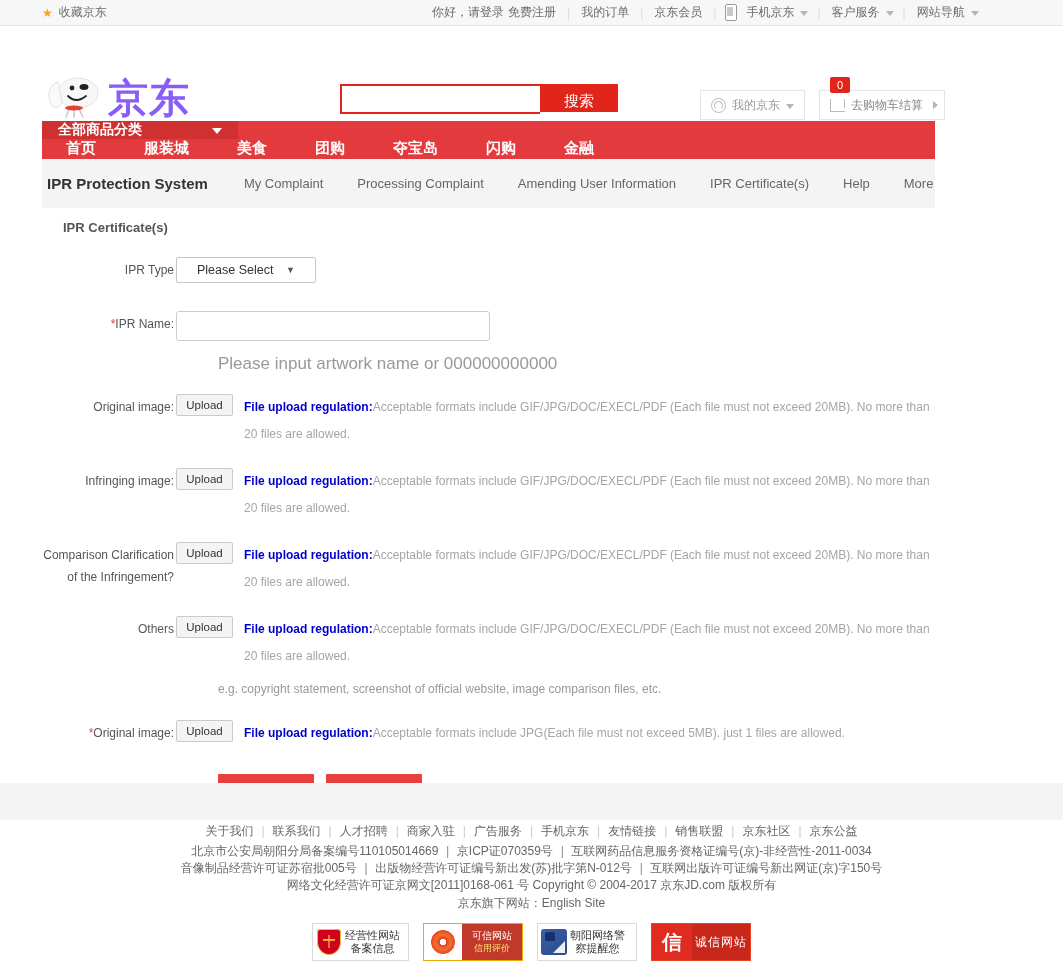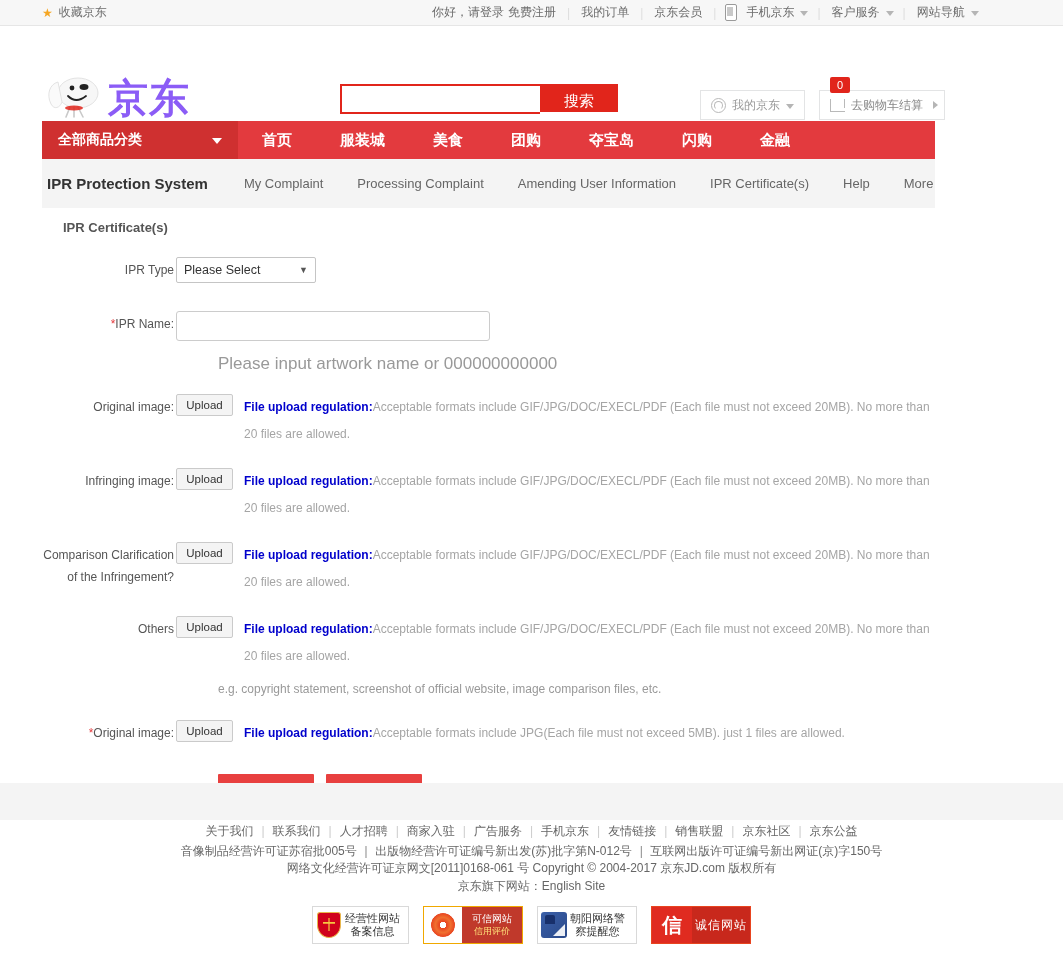--- a/index.html
+++ b/index.html
@@ -227,20 +227,21 @@
   
   .nav {
     position: absolute;
     left: 42px;
     top: 121px;
     width: 893px;
     height: 38px;
     background: #e33a3e;
     display: flex;
     align-items: stretch;
+    flex-direction: column;
   }
   .nav-cat {
     width: 196px;
     background: #cf3030;
     color: #fff;
     font-size: 14px;
     font-weight: bold;
     display: flex;
     align-items: center;
     padding: 0 16px;
@@ -343,21 +344,21 @@
   .row-type { margin-top: 0; }
   .select {
     width: 140px;
     height: 26px;
     border: 1px solid #c5c5c5;
     border-radius: 2px;
     background: #fff;
     display: flex;
     align-items: center;
     justify-content: space-between;
-    padding: 0 7px;
+    padding: 0 20px;
     box-sizing: border-box;
     font-size: 12.5px;
     color: #333;
     cursor: pointer;
   }
   .select .arrow {
     font-size: 9px;
     color: #555;
   }
 
@@ -759,20 +760,21 @@
     </div>
   </div>
 </div>
 
 <div class="footer-sep"></div>
 
 <div class="footer">
   <div class="f-links">
     <a>关于我们</a><span class="bar">|</span><a>联系我们</a><span class="bar">|</span><a>人才招聘</a><span class="bar">|</span><a>商家入驻</a><span class="bar">|</span><a>广告服务</a><span class="bar">|</span><a>手机京东</a><span class="bar">|</span><a>友情链接</a><span class="bar">|</span><a>销售联盟</a><span class="bar">|</span><a>京东社区</a><span class="bar">|</span><a>京东公益</a>
   </div>
+  <div class="f-line">北京市公安局朝阳分局备案编号110105014669 ｜ 京ICP证070359号 ｜ 互联网药品信息服务资格证编号(京)-非经营性-2011-0034</div>
   <div class="f-line">音像制品经营许可证苏宿批005号 ｜ 出版物经营许可证编号新出发(苏)批字第N-012号 ｜ 互联网出版许可证编号新出网证(京)字150号</div>
   <div class="f-line">网络文化经营许可证京网文[2011]0168-061 号  Copyright © 2004-2017  京东JD.com 版权所有</div>
   <div class="f-line eng"><span>京东旗下网站：</span><a>English Site</a></div>
 
   <div class="badges">
     <div class="badge badge-1">
       <span class="b1-shield"></span>
       <span class="b1-text">
         <span>经营性网站</span><br>
         <span>备案信息</span>

